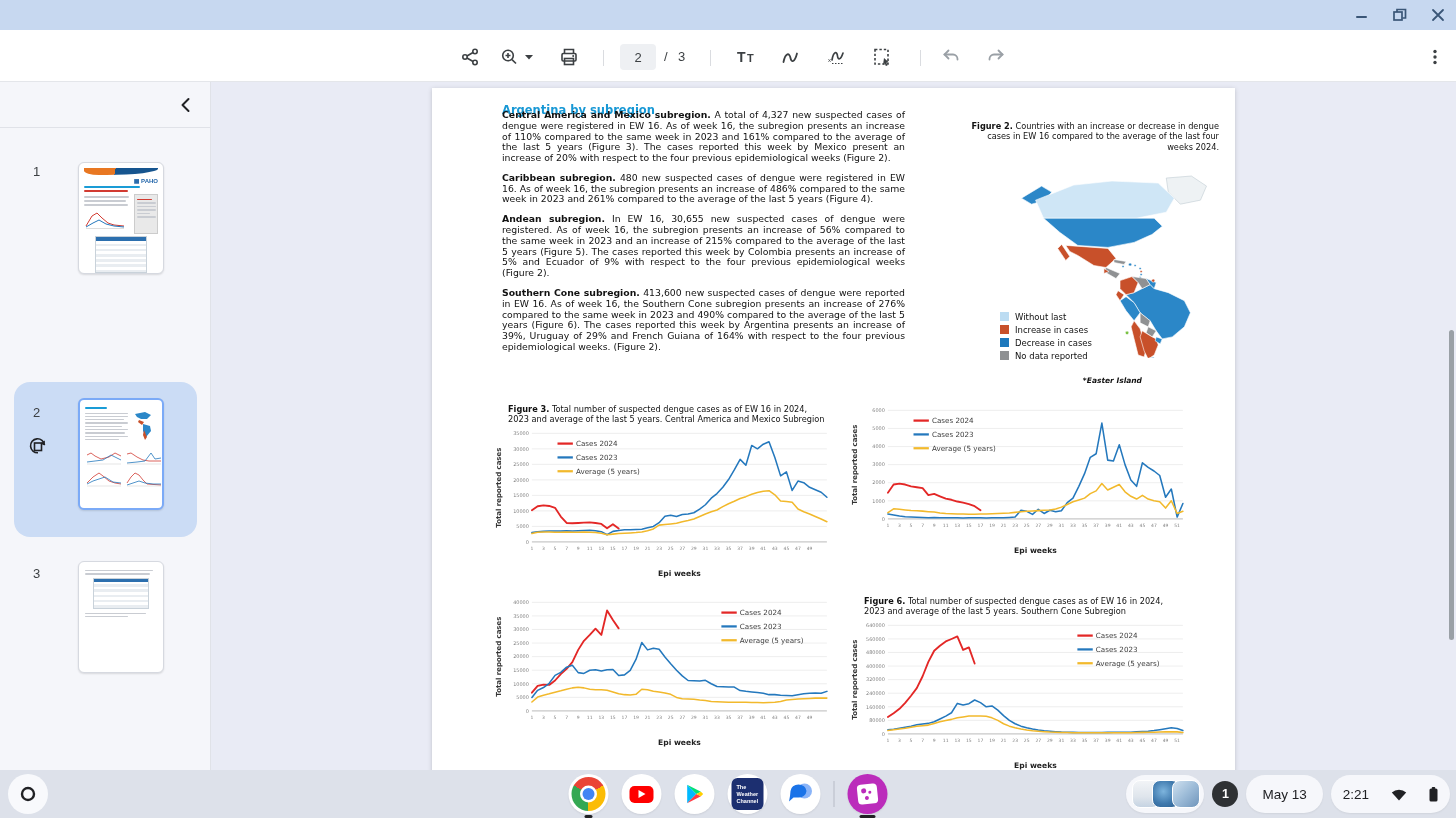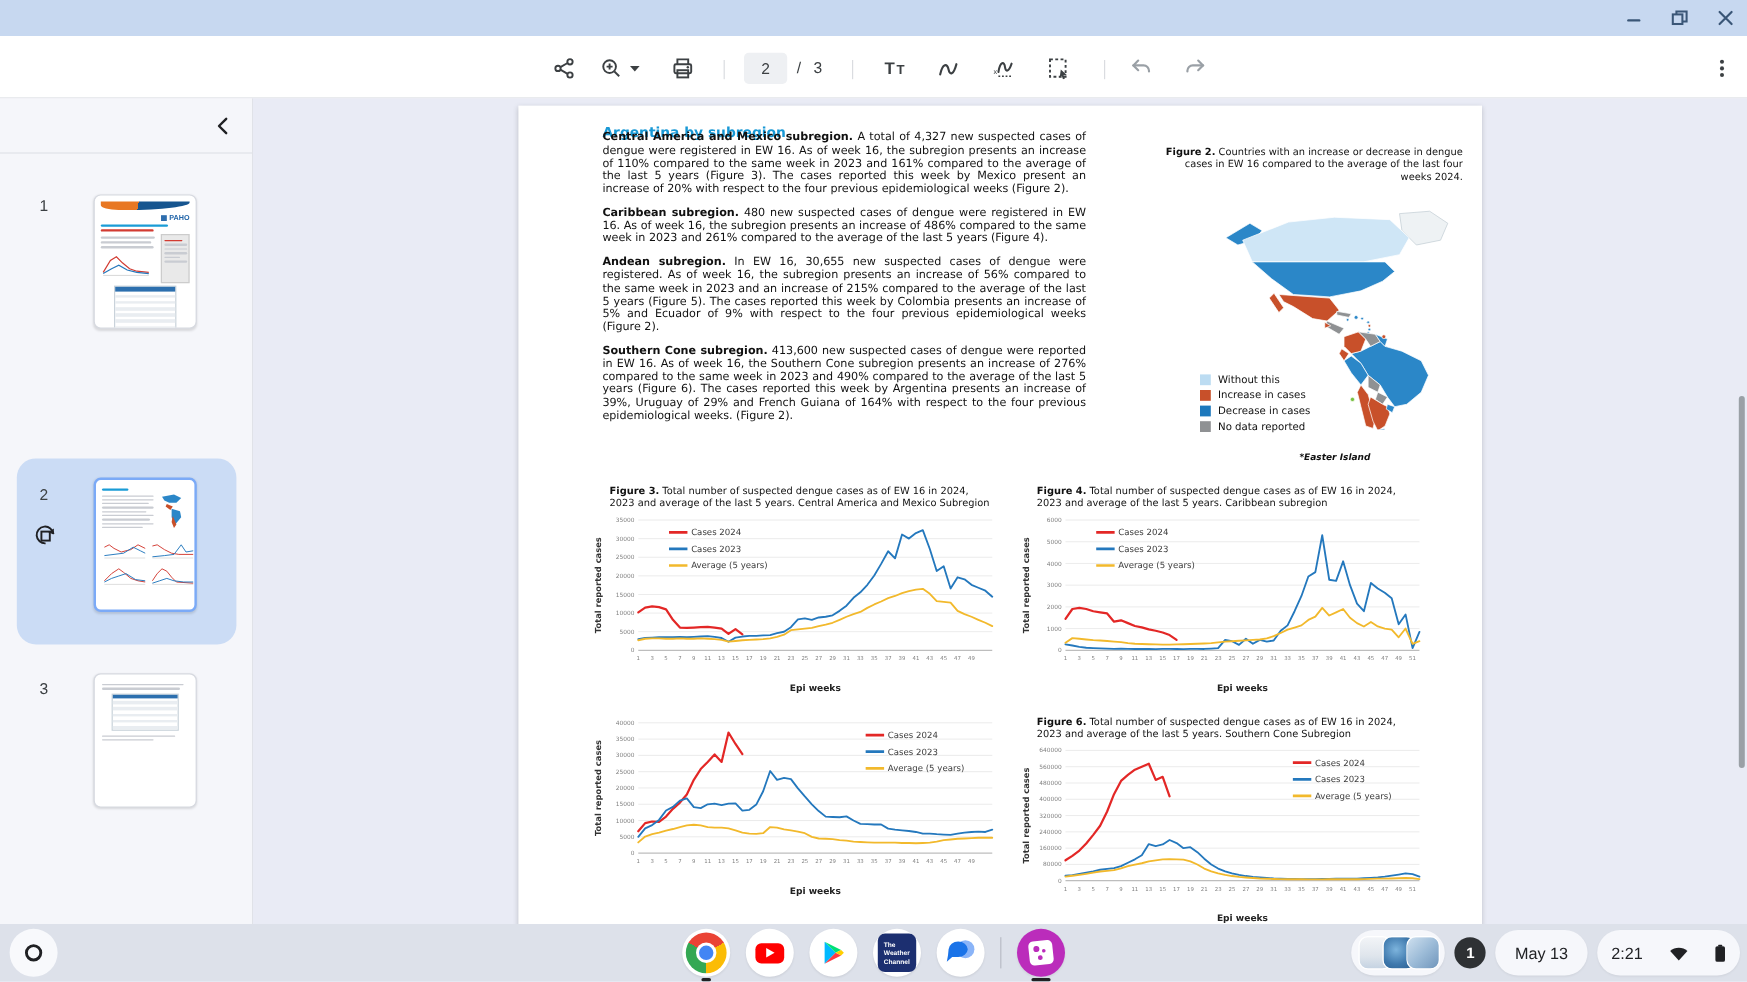--- a/index.html
+++ b/index.html
@@ -370,21 +370,21 @@
             <path d="M140 164 L146 166 L144 171 L139 168 Z" fill="#2b87c8"></path>
             <path d="M129 186 L138 184 L136 190 L129 190 Z" fill="#2b87c8"></path>
             <circle cx="111" cy="160" r="1.8" fill="#7ac143"></circle>
           </g>
         </svg>
       </div>
 
       <div class="map-legend">
         <div class="row">
             <span class="chip" style="background: rgb(188, 220, 242);"></span>
-            <span>Without this</span>
+            <span>Without last</span>
           </div>
         <div class="row">
             <span class="chip" style="background: rgb(200, 80, 42);"></span>
             <span>Increase in cases</span>
           </div>
         <div class="row">
             <span class="chip" style="background: rgb(29, 120, 188);"></span>
             <span>Decrease in cases</span>
           </div>
         <div class="row">
@@ -446,21 +446,20 @@
             <text x="80" y="18.3" font-size="7" fill="#3d3d3d" font-family="DejaVu Sans,sans-serif">Cases 2024</text>
             <line x1="62" x2="77" y1="29.5" y2="29.5" stroke="#2478bd" stroke-width="2.2"></line>
             <text x="80" y="31.8" font-size="7" fill="#3d3d3d" font-family="DejaVu Sans,sans-serif">Cases 2023</text>
             <line x1="62" x2="77" y1="43" y2="43" stroke="#f2b92c" stroke-width="2.2"></line>
             <text x="80" y="45.3" font-size="7" fill="#3d3d3d" font-family="DejaVu Sans,sans-serif">Average (5 years)</text>
             <text x="7" y="59" text-anchor="middle" font-size="6.8" font-weight="bold" fill="#333" font-family="DejaVu Sans,sans-serif" transform="rotate(-90 7 59)">Total reported cases</text>
             <text x="181" y="145" text-anchor="middle" font-size="7.4" font-weight="bold" fill="#222" font-family="DejaVu Sans,sans-serif">Epi weeks</text>
           </svg>
       </div>
       <div class="figure" style="left:418px;top:316px">
-        <div class="fig-cap"><b>Figure 4.</b><span> Total number of suspected dengue cases as of EW 16 in 2024, 2023 and average of the last 5 years. Caribbean subregion</span></div>
         <svg class="chart" viewBox="0 0 330 148" width="338" height="152">
             <line x1="37" x2="325" y1="112" y2="112" stroke="#ababab" stroke-width="0.8"></line>
             <text x="34" y="113.7" text-anchor="end" font-size="4.8" fill="#808080" font-family="DejaVu Sans,sans-serif">0</text>
             <line x1="37" x2="325" y1="94.33333333333334" y2="94.33333333333334" stroke="#dedede" stroke-width="0.5"></line>
             <text x="34" y="96.03333333333335" text-anchor="end" font-size="4.8" fill="#808080" font-family="DejaVu Sans,sans-serif">1000</text>
             <line x1="37" x2="325" y1="76.66666666666667" y2="76.66666666666667" stroke="#dedede" stroke-width="0.5"></line>
             <text x="34" y="78.36666666666667" text-anchor="end" font-size="4.8" fill="#808080" font-family="DejaVu Sans,sans-serif">2000</text>
             <line x1="37" x2="325" y1="59" y2="59" stroke="#dedede" stroke-width="0.5"></line>
             <text x="34" y="60.7" text-anchor="end" font-size="4.8" fill="#808080" font-family="DejaVu Sans,sans-serif">3000</text>
             <line x1="37" x2="325" y1="41.33333333333334" y2="41.33333333333334" stroke="#dedede" stroke-width="0.5"></line>

